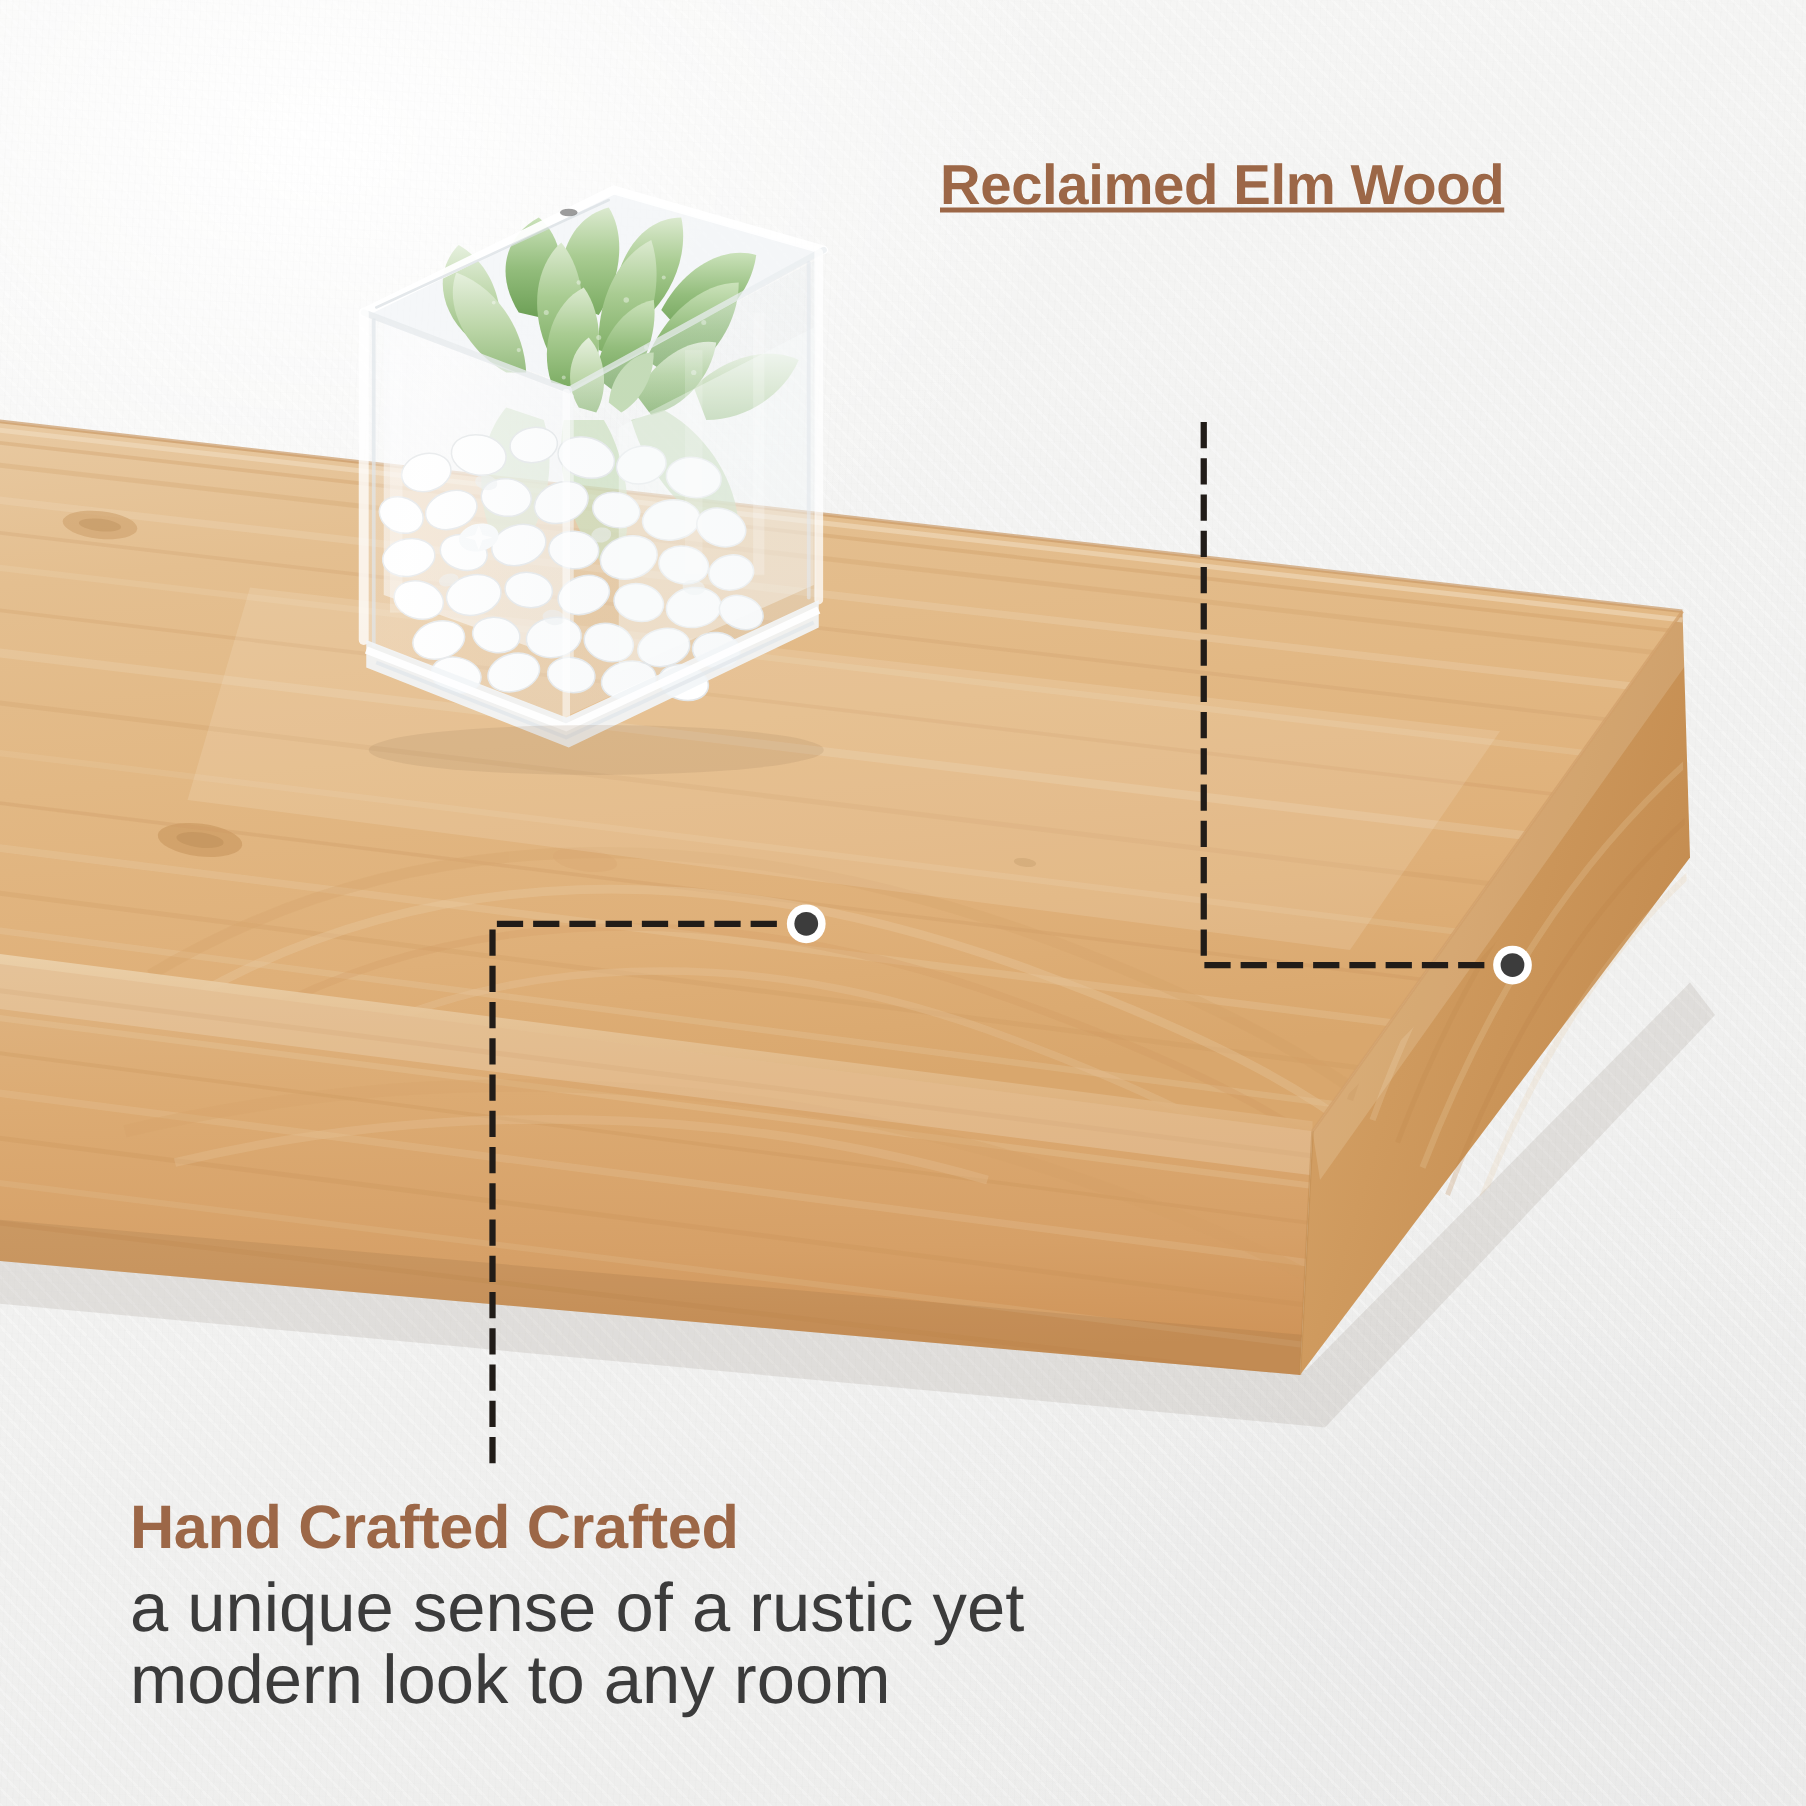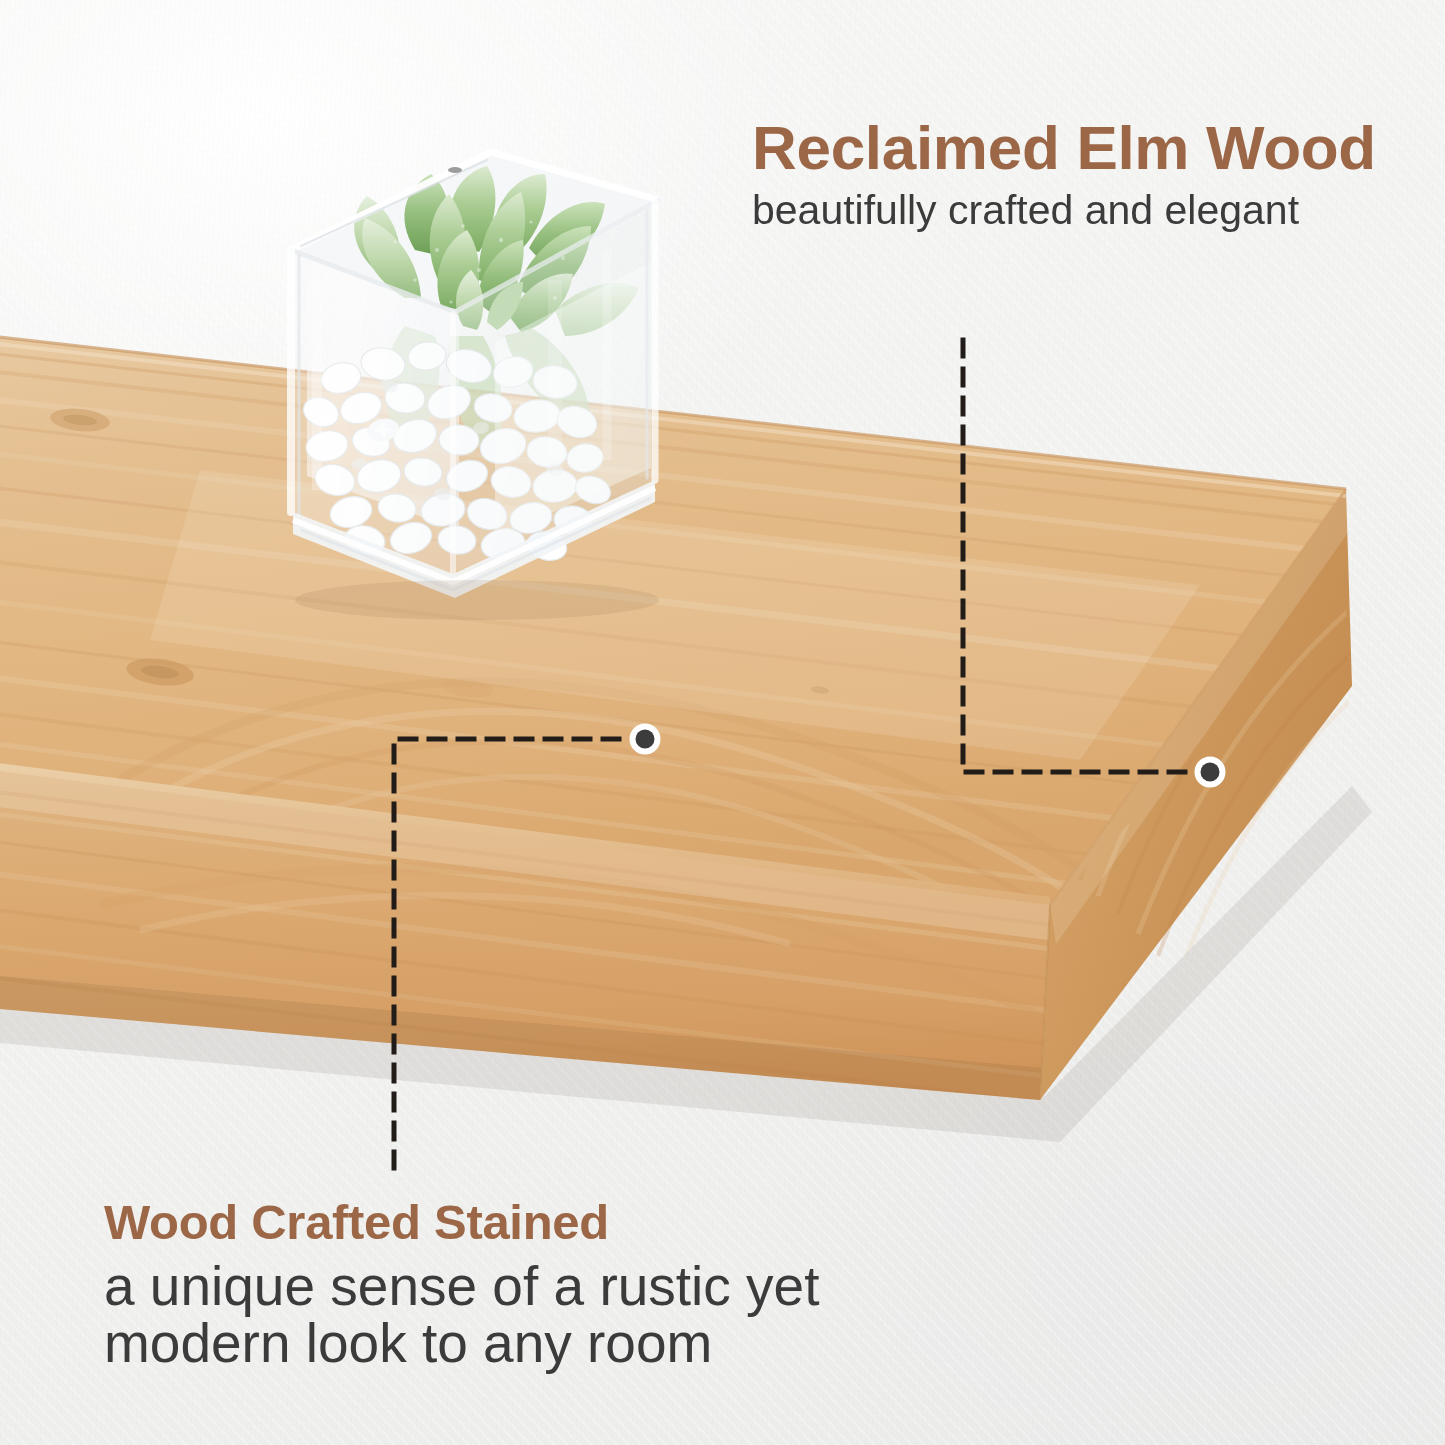--- a/index.html
+++ b/index.html
@@ -48,21 +48,21 @@
     color:#9c6747;
     letter-spacing:-.3px;
     white-space:nowrap;
   }
   .callout .bd {
     color:#3b3b3b;
     font-weight:400;
   }
 
   #callout-top { left:752px; top:118px; width:600px; }
-  #callout-top .hd { font-size:62px; line-height:60px; }
+  #callout-top .hd { font-size:45px; line-height:60px;text-decoration:underline; }
   #callout-top .bd { font-size:41px; line-height:57px; margin-top:4px; width:580px; }
 
   #callout-bottom { left:104px; top:1192px; width:760px; }
   #callout-bottom .hd { font-size:49px; line-height:60px; }
   #callout-bottom .bd { font-size:55px; line-height:57px; margin-top:6px; width:740px; }
 
   
   .leaders { position:absolute; inset:0; pointer-events:none; }
   .leaders svg { position:absolute; top:0; left:0; }
 </style>
@@ -370,21 +370,20 @@
       </g>
       <g>
         <circle cx="645" cy="739" r="15.5" fill="#ffffff"></circle>
         <circle cx="645" cy="739" r="9.5" fill="#3c3c3c"></circle>
       </g>
     </svg>
   </div>
 
   <div class="callout" id="callout-top">
     <div class="hd">Reclaimed Elm Wood</div>
-    <div class="bd">beautifully crafted and elegant</div>
   </div>
 
   <div class="callout" id="callout-bottom">
-    <div class="hd">Wood Crafted Stained</div>
+    <div class="hd">Hand Crafted Crafted</div>
     <div class="bd">a unique sense of a rustic yet modern look to any room</div>
   </div>
 
 </div>
 
 </body></html>

